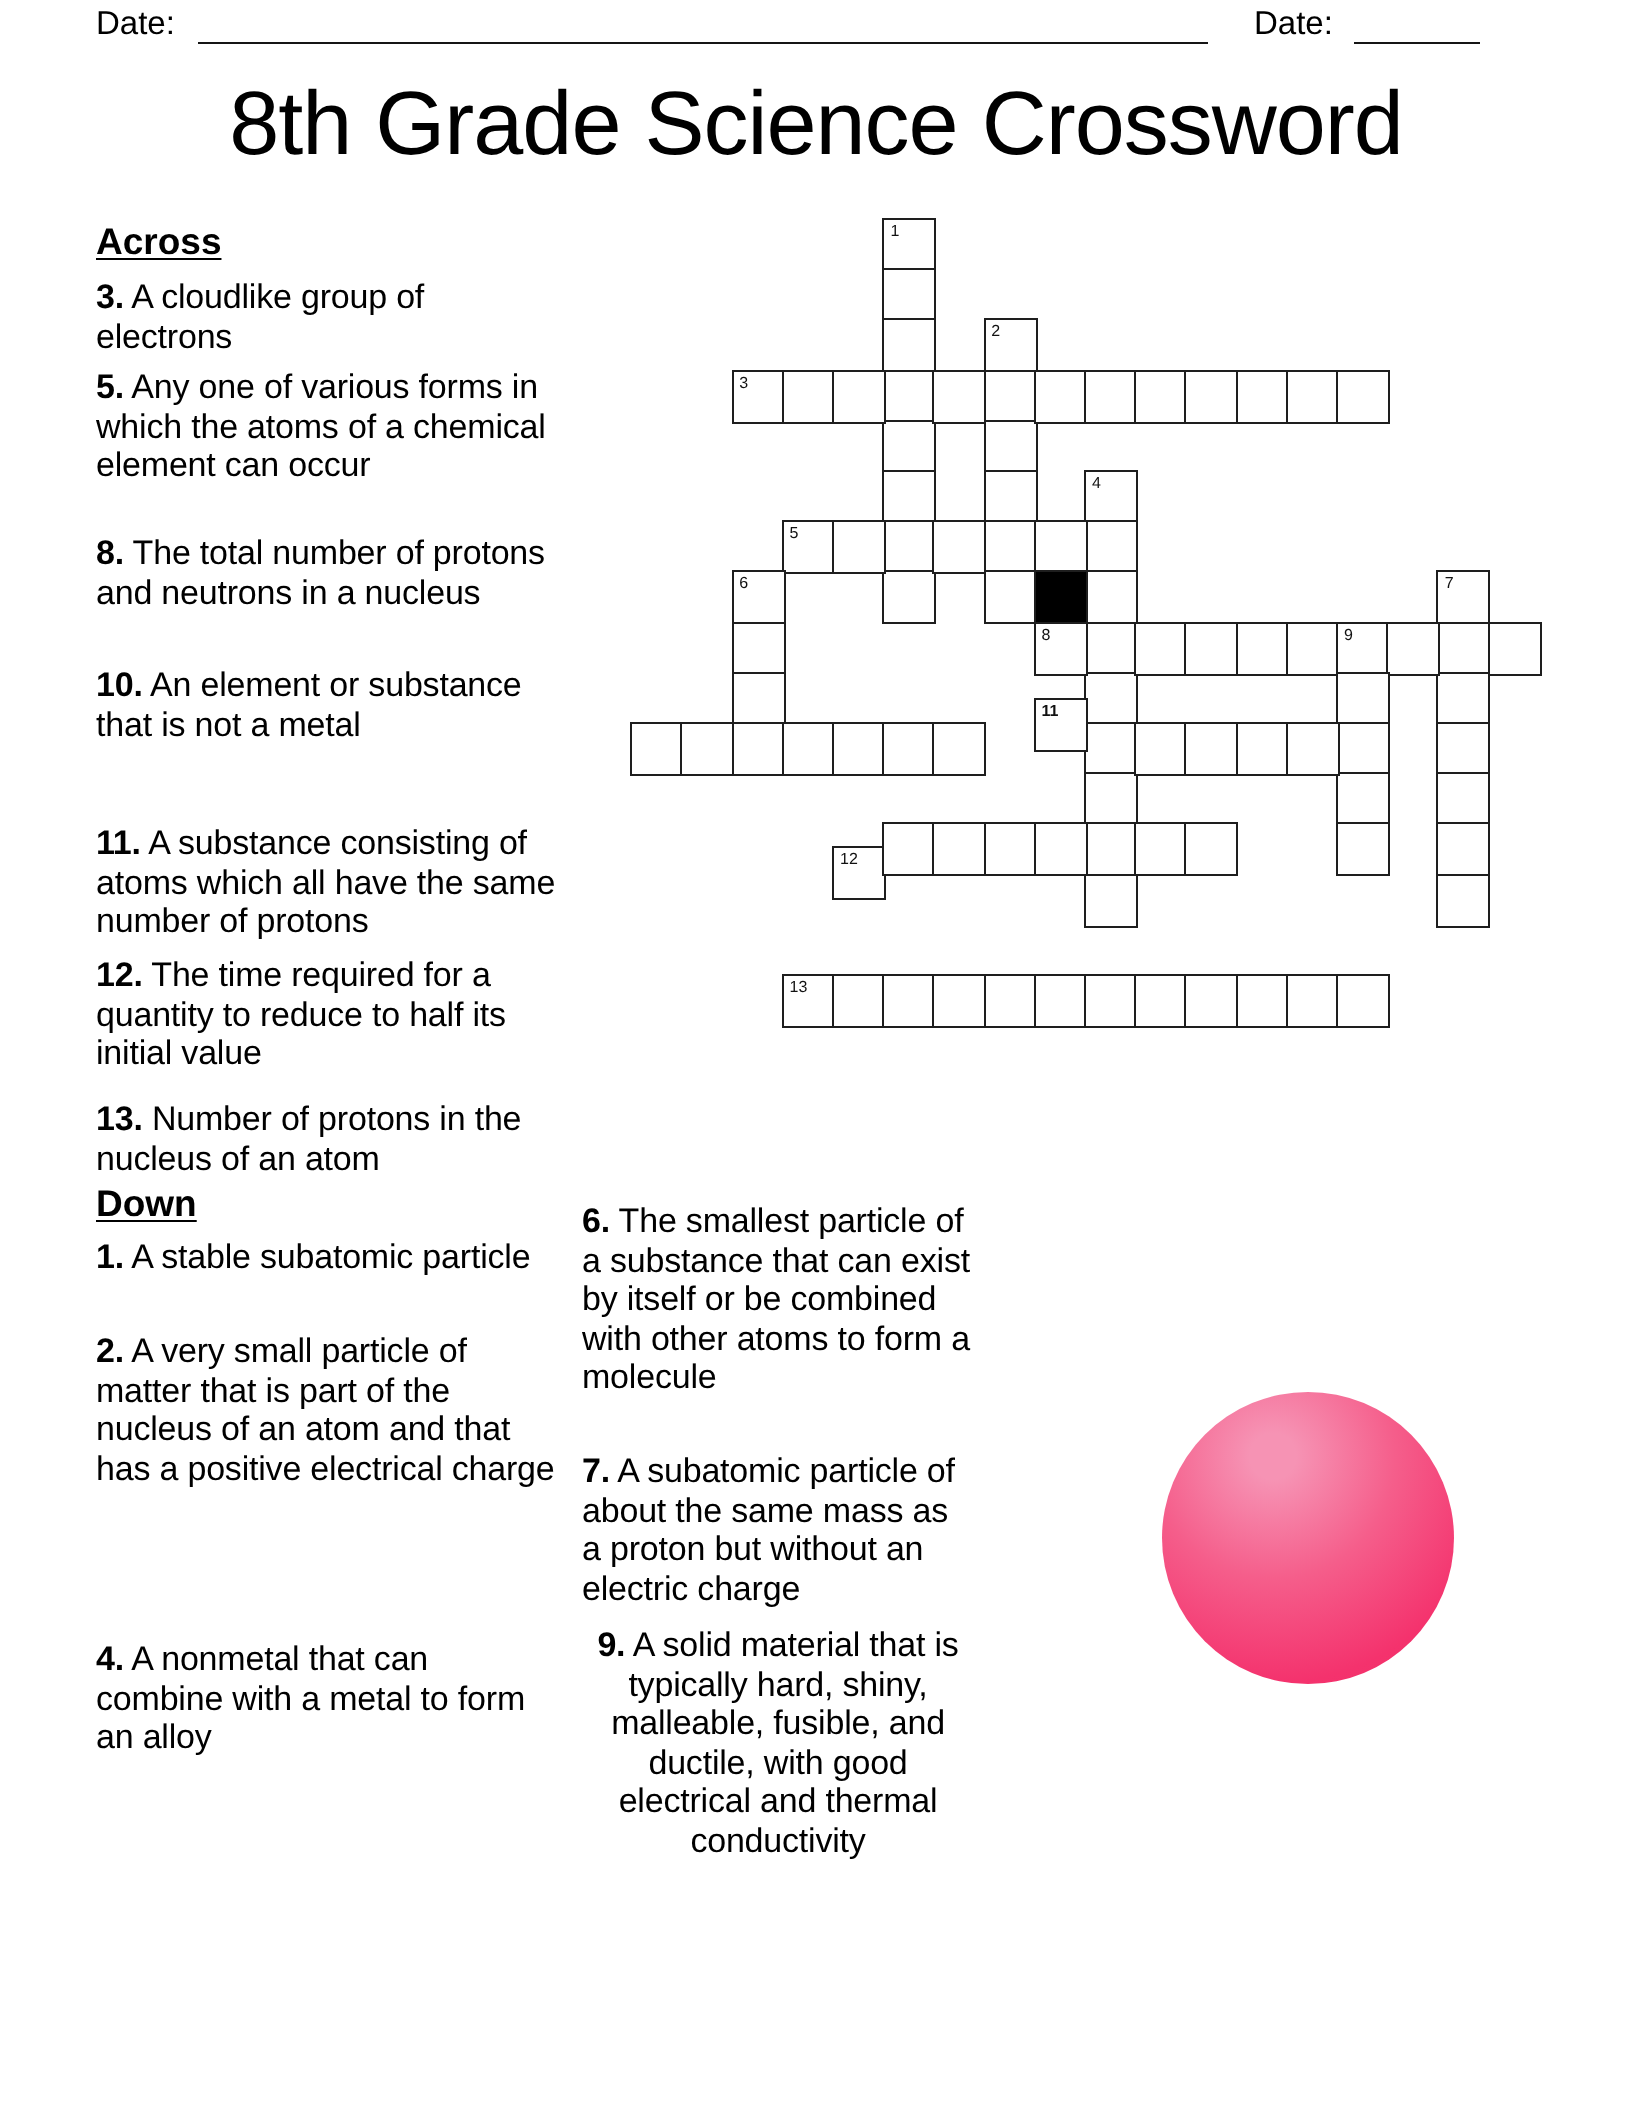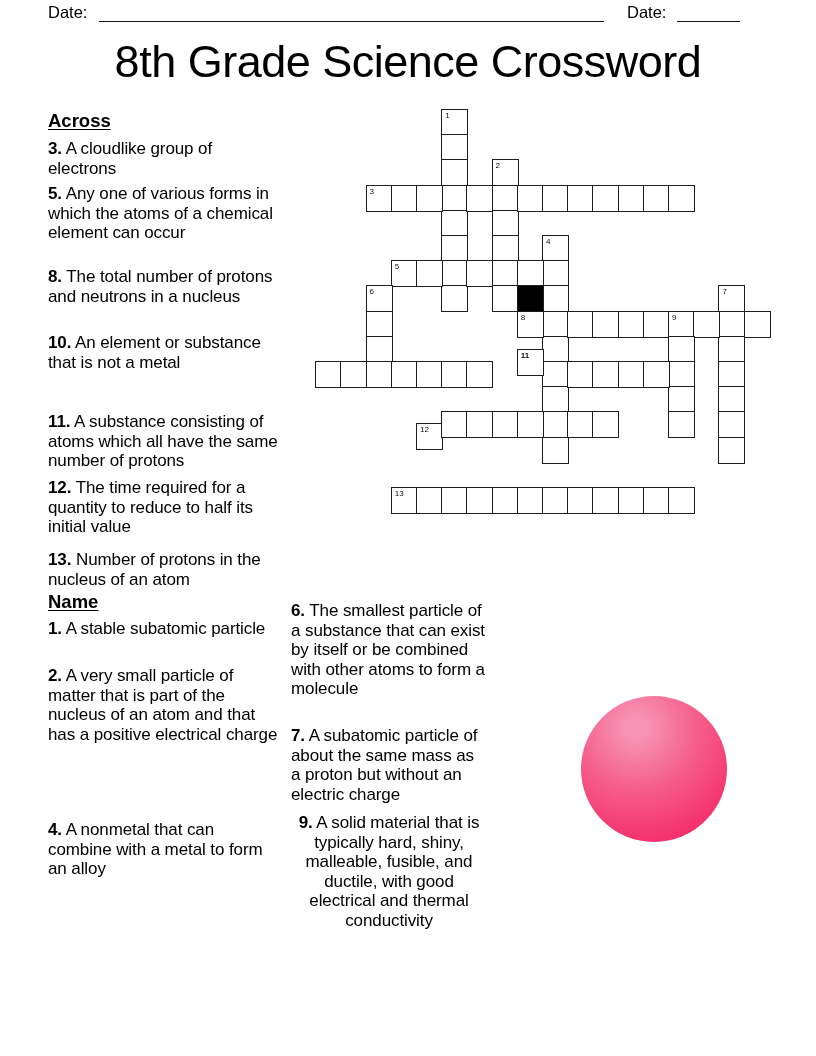--- a/index.html
+++ b/index.html
@@ -81,21 +81,21 @@
   <div id="across-clues">
       <div class="clue"><span class="num">3.</span><span> A cloudlike group of electrons</span></div>
       <div class="clue"><span class="num">5.</span><span> Any one of various forms in which the atoms of a chemical element can occur</span></div>
       <div class="clue"><span class="num">8.</span><span> The total number of protons and neutrons in a nucleus</span></div>
       <div class="clue"><span class="num">10.</span><span> An element or substance that is not a metal</span></div>
       <div class="clue"><span class="num">11.</span><span> A substance consisting of atoms which all have the same number of protons</span></div>
       <div class="clue"><span class="num">12.</span><span> The time required for a quantity to reduce to half its initial value</span></div>
       <div class="clue"><span class="num">13.</span><span> Number of protons in the nucleus of an atom</span></div>
     </div>
 
-  <h2 id="down-heading" class="clue-heading">Name</h2>
+  <h2 id="down-heading" class="clue-heading">Down</h2>
   <div id="down-clues-1">
       <div class="clue"><span class="num">1.</span><span> A stable subatomic particle</span></div>
       <div class="clue"><span class="num">2.</span><span> A very small particle of matter that is part of the nucleus of an atom and that has a positive electrical charge</span></div>
       <div class="clue"><span class="num">4.</span><span> A nonmetal that can combine with a metal to form an alloy</span></div>
     </div>
   <div id="down-clues-2">
       <div class="clue"><span class="num">6.</span><span> The smallest particle of a substance that can exist by itself or be combined with other atoms to form a molecule</span></div>
       <div class="clue"><span class="num">7.</span><span> A subatomic particle of about the same mass as a proton but without an electric charge</span></div>
       <div class="clue"><span class="num">9.</span><span> A solid material that is typically hard, shiny, malleable, fusible, and ductile, with good electrical and thermal conductivity</span></div>
     </div>

